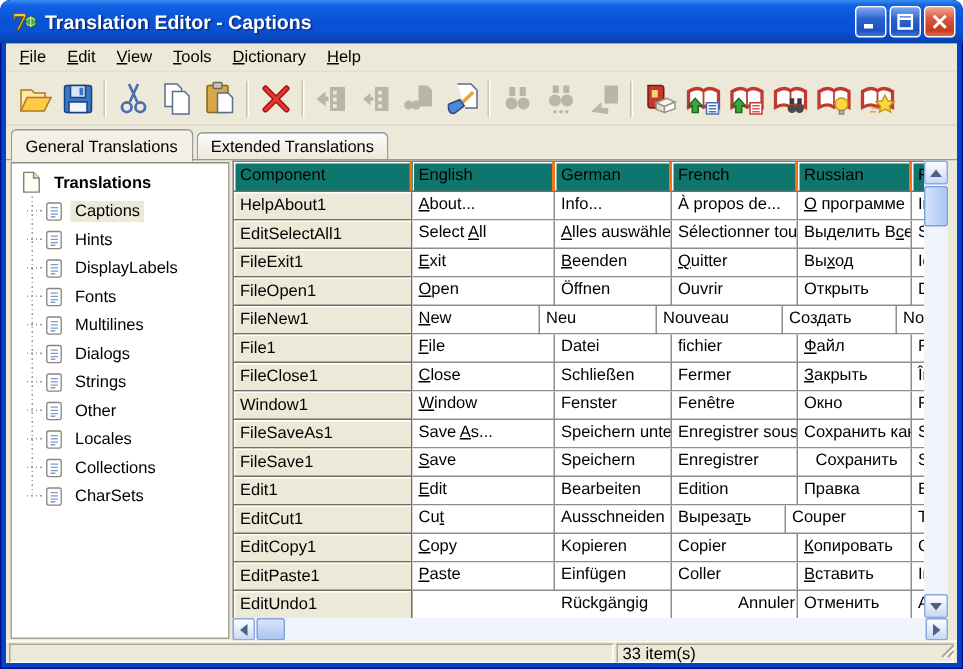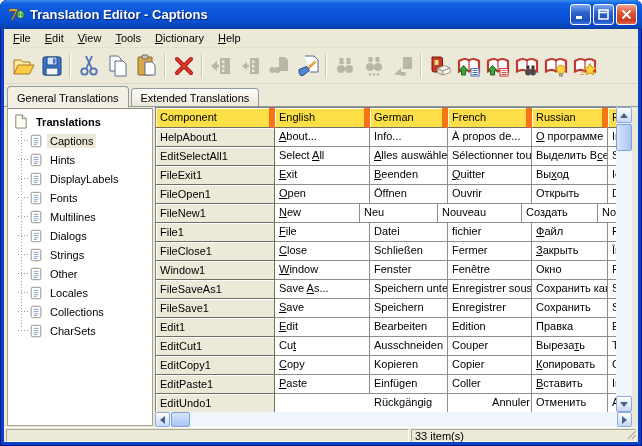--- a/index.html
+++ b/index.html
@@ -58,21 +58,21 @@
   .trow .icon{flex:0 0 auto;display:flex;}
   
   .grid{position:absolute;left:151px;top:0px;width:477px;height:320px;background:#808080;}
   .gviewport{position:absolute;left:0;top:0;width:461px;height:305px;overflow:hidden;background:#fff;border-left:1px solid #808080;border-top:1px solid #808080;}
   .grow{display:flex;height:19px;}
   .grow.head{height:20px;}
   .gcell{flex:0 0 auto;padding:2px 1px 0 4px;white-space:nowrap;overflow:hidden;height:100%;
     border-right:1px solid #8E8E8E;border-bottom:1px solid #8E8E8E;background:#fff;}
   .gcell.fixed{background:#ECE9D8;border-right:1px solid #716F64;border-bottom:1px solid #716F64;
     box-shadow:inset 1px 1px 0 #FFFFFF;padding-top:3px;}
-  .grow.head .gcell{background:#fde047;border-right:6px solid #f97316;border-bottom:1px solid #716F64;
+  .grow.head .gcell{background:#0f766e;border-right:2px solid #f97316;border-bottom:1px solid #716F64;
     box-shadow:inset 1px 1px 0 #FFFFFF;padding-top:3px;}
   
   .vscroll{position:absolute;right:0;top:0;width:16px;height:305px;background:#F0F4FB;}
   .hscroll{position:absolute;left:0;bottom:0;width:477px;height:15px;background:#F0F4FB;}
   .sbtn{position:absolute;width:16px;height:15px;border:1px solid #8CA8E0;border-radius:2px;
     background:linear-gradient(180deg,#FDFEFF,#C9D8F5);display:flex;align-items:center;justify-content:center;}
   .vscroll .sbtn{height:16px;}
   .thumb{position:absolute;border:1px solid #7DA2DE;border-radius:2px;
     background:linear-gradient(90deg,#D8E5FB,#A9C4F2);}
   .vscroll .thumb{left:0;top:17px;width:16px;height:27px;background:linear-gradient(90deg,#D8E5FB,#A9C4F2);}
@@ -499,37 +499,37 @@
               <span class="gcell" style="width: 78px;">Speichern unter...</span>
               <span class="gcell" style="width: 84px;">Enregistrer sous...</span>
               <span class="gcell" style="width: 76px;">Сохранить как...</span>
               <span class="gcell" style="width: 70px;">Salvează ca...</span>
             </div>
             <div class="grow">
               <span class="gcell fixed" style="width: 119px;">FileSave1</span>
               <span class="gcell" style="width: 95px;"><u>S</u>ave</span>
               <span class="gcell" style="width: 78px;">Speichern</span>
               <span class="gcell" style="width: 84px;">Enregistrer</span>
-              <span class="gcell" style="width: 76px;">Сохранить</span>
+              <span class="gcell" style="width: 76px; text-align: center;">Сохранить</span>
               <span class="gcell" style="width: 70px;">Salvează</span>
             </div>
             <div class="grow">
               <span class="gcell fixed" style="width: 119px;">Edit1</span>
               <span class="gcell" style="width: 95px;"><u>E</u>dit</span>
               <span class="gcell" style="width: 78px;">Bearbeiten</span>
               <span class="gcell" style="width: 84px;">Edition</span>
               <span class="gcell" style="width: 76px;">Правка</span>
               <span class="gcell" style="width: 70px;">Editare</span>
             </div>
             <div class="grow">
               <span class="gcell fixed" style="width: 119px;">EditCut1</span>
               <span class="gcell" style="width: 95px;">Cu<u>t</u></span>
               <span class="gcell" style="width: 78px;">Ausschneiden</span>
+              <span class="gcell" style="width: 76px;">Выреза<u>т</u>ь</span>
               <span class="gcell" style="width: 84px;">Couper</span>
-              <span class="gcell" style="width: 76px;">Выреза<u>т</u>ь</span>
               <span class="gcell" style="width: 70px;">Taie</span>
             </div>
             <div class="grow">
               <span class="gcell fixed" style="width: 119px;">EditCopy1</span>
               <span class="gcell" style="width: 95px;"><u>C</u>opy</span>
               <span class="gcell" style="width: 78px;">Kopieren</span>
               <span class="gcell" style="width: 84px;">Copier</span>
               <span class="gcell" style="width: 76px;"><u>К</u>опировать</span>
               <span class="gcell" style="width: 70px;">Copiază</span>
             </div>

